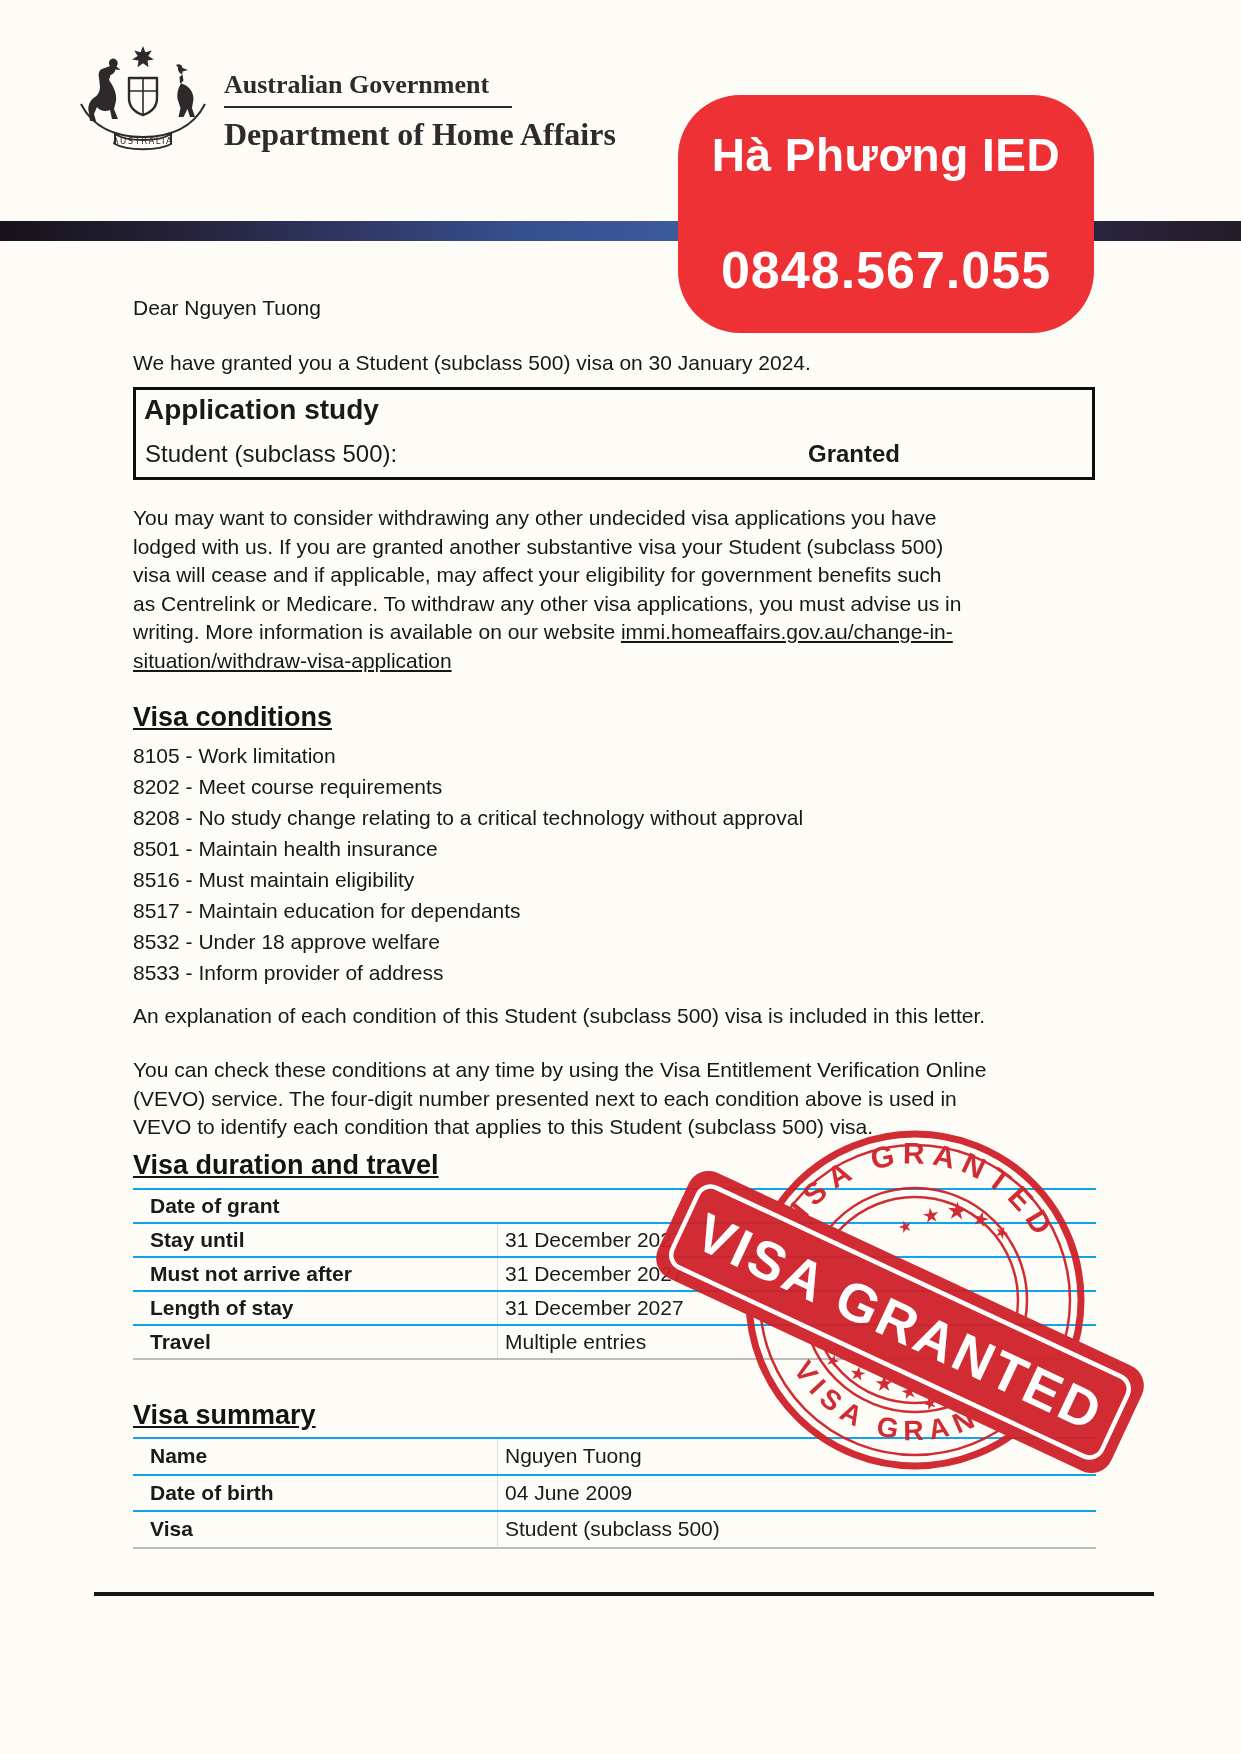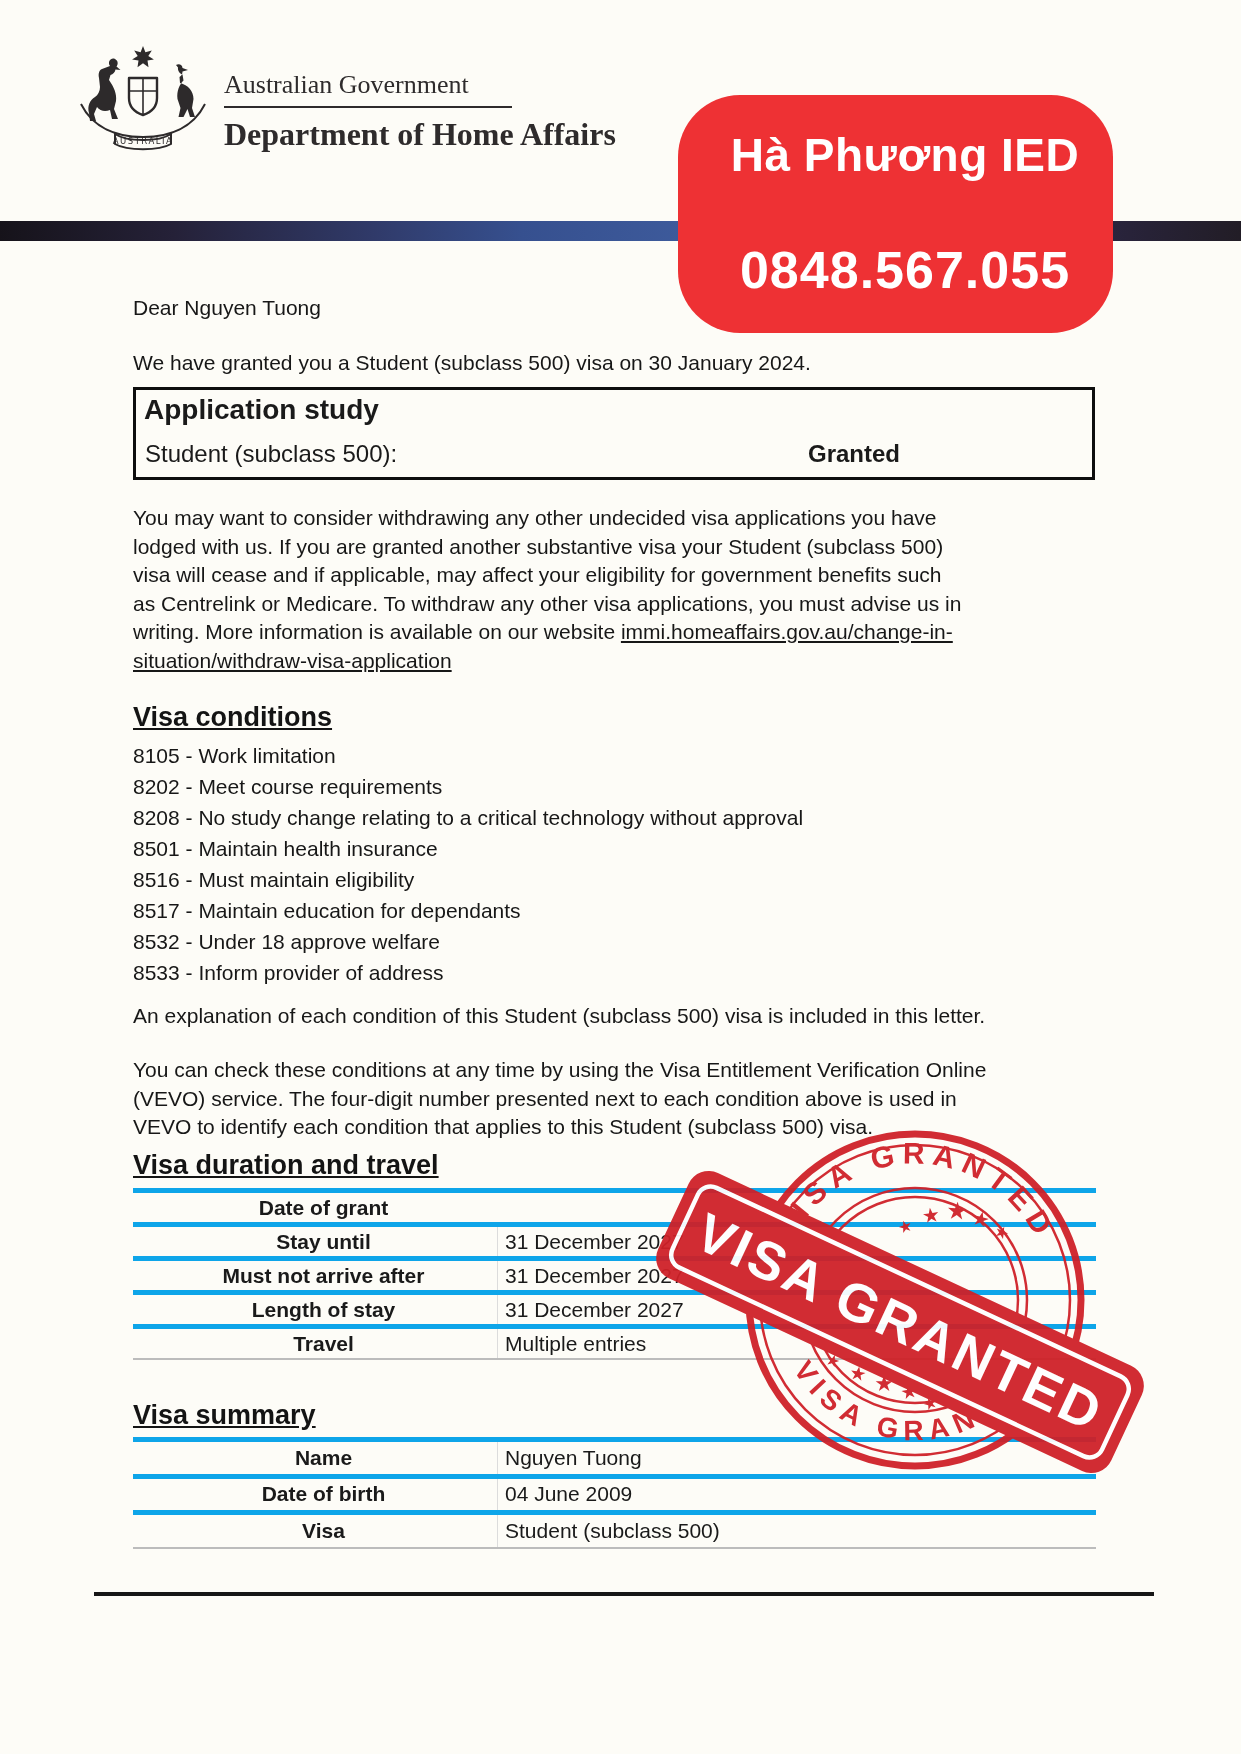--- a/index.html
+++ b/index.html
@@ -5,36 +5,36 @@
   html,body{margin:0;padding:0;background:#e8e8e8;}
   .page{
     position:relative; width:1241px; height:1754px; margin:0 auto;
     background:#fdfcf7; overflow:hidden;
     font-family:"Liberation Sans", sans-serif; color:#1a1a1a;
   }
   
   .emblem{position:absolute; left:72px; top:44px; width:142px; height:108px;}
   .gov-title{
     position:absolute; left:224px; top:70px;
-    font-family:"Liberation Serif", serif; font-weight:normal; font-size:26px; color:#2e2b2c;
+    font-family:"Liberation Serif", serif; font-weight:bold; font-size:26px; color:#2e2b2c;
   }
   .gov-underline{position:absolute; left:224px; top:106px; width:288px; height:2px; background:#2e2b2c;}
   .dept-title{
     position:absolute; left:224px; top:116px;
     font-family:"Liberation Serif", serif; font-weight:bold; font-size:32px; color:#2e2b2c;
   }
   .band{
     position:absolute; left:0; top:221px; width:1241px; height:20px; z-index:1;
     background:linear-gradient(90deg,#16131a 0%,#252138 14%,#2f3а69 30%,#36508f 42%,#3d5a9b 55%,#41599b 66%,#374677 76%,#2a2540 88%,#221d26 100%);
     background:linear-gradient(90deg,#16131a 0%,#252138 14%,#303a69 30%,#36508f 42%,#3d5a9b 55%,#41599b 66%,#374677 76%,#2a2540 88%,#221d26 100%);
   }
   .phone-badge{
     position:absolute; left:678px; top:95px; width:416px; height:238px; z-index:3;
     background:#ee3134; border-radius:62px;
-    display:flex; flex-direction:column; align-items:center; justify-content:center; gap:10px;padding-left:19px;
+    display:flex; flex-direction:column; align-items:center; justify-content:center; gap:10px;
   }
   .phone-badge .l1{color:#fff; font-weight:bold; font-size:46px; letter-spacing:.5px;}
   .phone-badge .l2{color:#fff; font-weight:bold; font-size:52px; letter-spacing:1px;margin-top:48px;}
   
   .txt{position:absolute; left:133px; font-size:21px; line-height:28.5px; color:#171717;}
   .para{white-space:pre-line; width:900px;}
   .link{text-decoration:underline; color:#171717; cursor:pointer;}
   .status-box{
     position:absolute; left:133px; top:387px; width:962px; height:93px;
     border:3px solid #0e0e0e; box-sizing:border-box; background:transparent;
@@ -42,21 +42,21 @@
   .status-box .sb-title{position:absolute; left:8px; top:4px; font-size:28px; font-weight:bold;}
   .status-box .sb-label{position:absolute; left:9px; top:50px; font-size:24px;}
   .status-box .sb-value{position:absolute; left:672px; top:50px; font-size:24px; font-weight:bold;}
   .h2{position:absolute; left:133px; font-size:27px; font-weight:bold; color:#141414;text-decoration:underline;}
   .cond-list{
     position:absolute; left:133px; top:740px; margin:0; padding:0; list-style:none;
     font-size:21px; line-height:31px; color:#171717;
   }
   
   .tbl{position:absolute; left:133px; width:963px; border-bottom:2px solid #bcbcbc;}
-  .trow{display:flex; border-top:5px solid #0ea5e9; align-items:center; box-sizing:border-box;text-align:center;}
+  .trow{display:flex; border-top:2px solid #0ea5e9; align-items:center; box-sizing:border-box;}
   .tbl-duration .trow{height:34px;}
   .tbl-summary .trow{height:36.5px;}
   .trow .lbl{width:364px; font-weight:bold; font-size:21px; padding-left:17px; box-sizing:border-box;}
   .trow .val{flex:1; font-size:21px; border-left:1px solid #dcdcdc; padding-left:7px;
              align-self:stretch; display:flex; align-items:center;}
   .footer-line{position:absolute; left:94px; top:1592px; width:1060px; height:4px; background:#161616;}
   
   .stamp{position:absolute; left:650px; top:1108px; width:515px; height:385px; z-index:2; overflow:visible; opacity:.94;}
 </style>
 </head>

